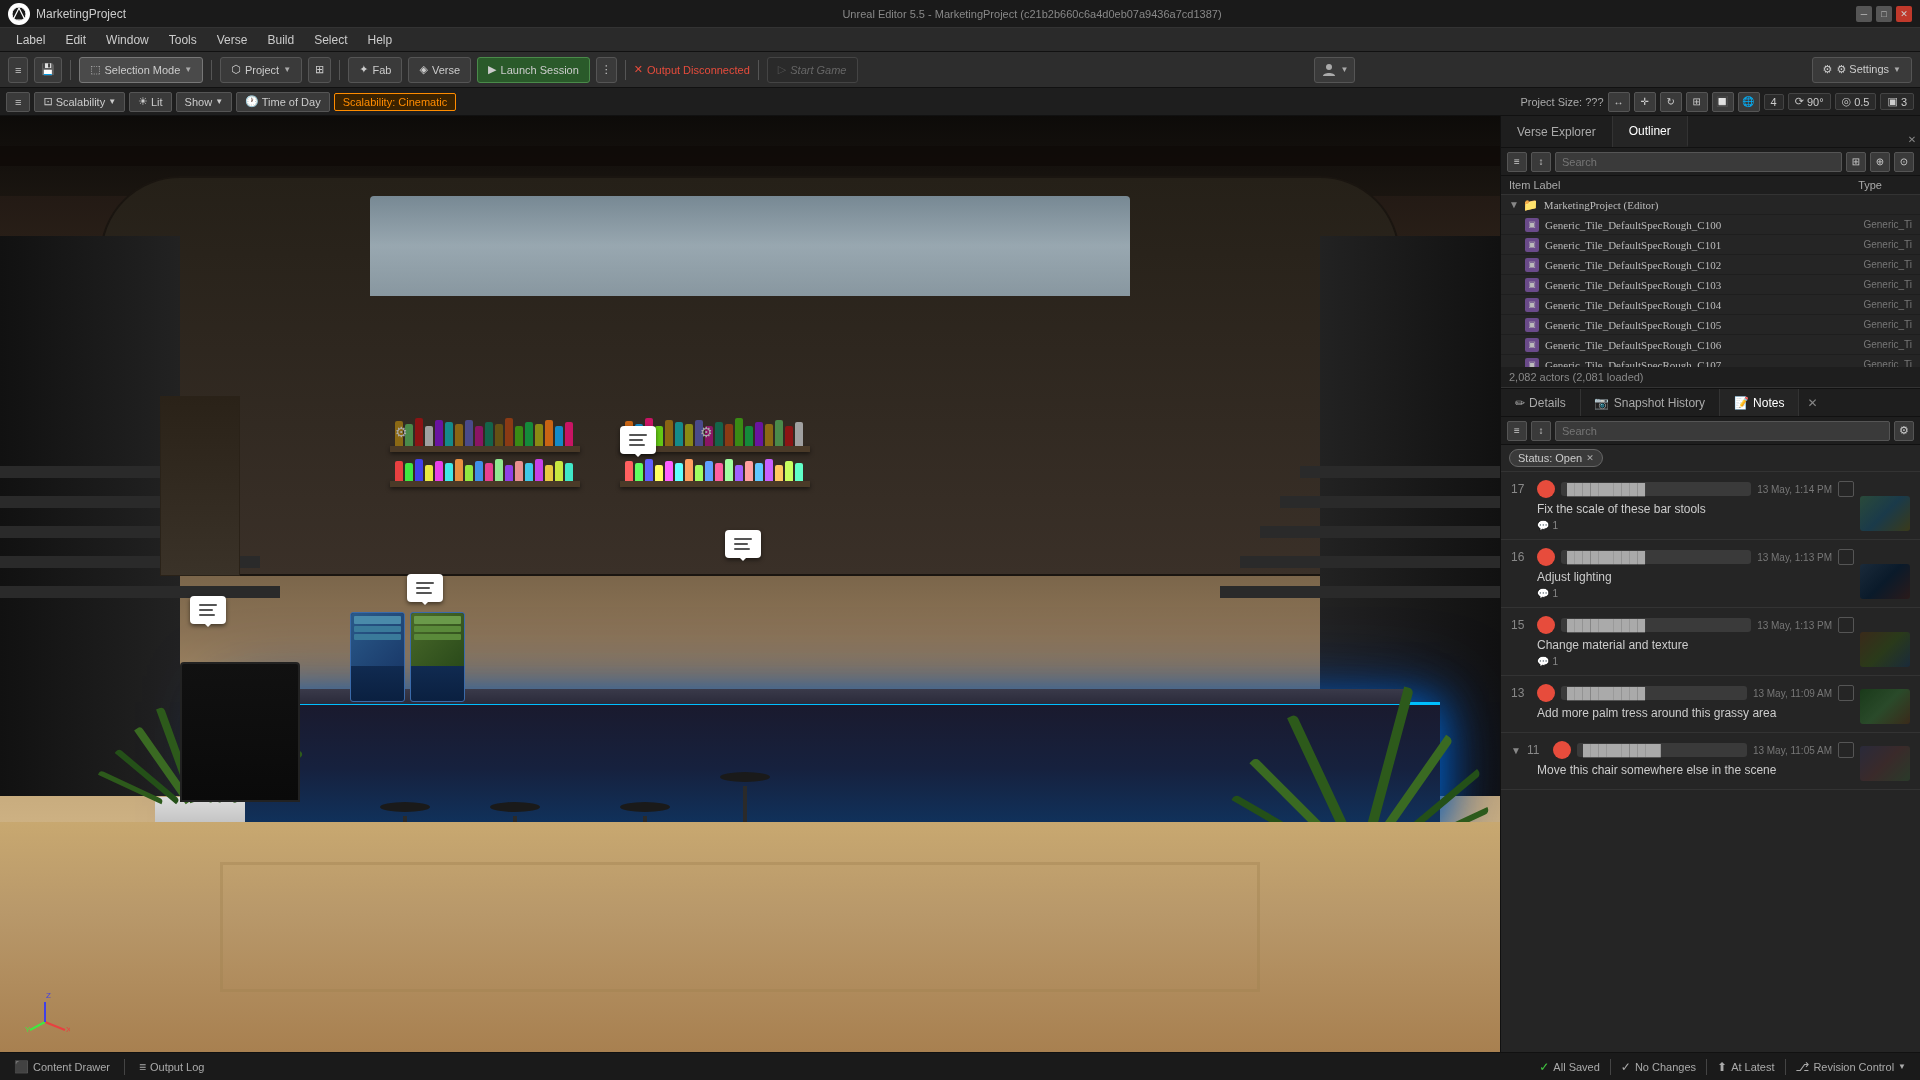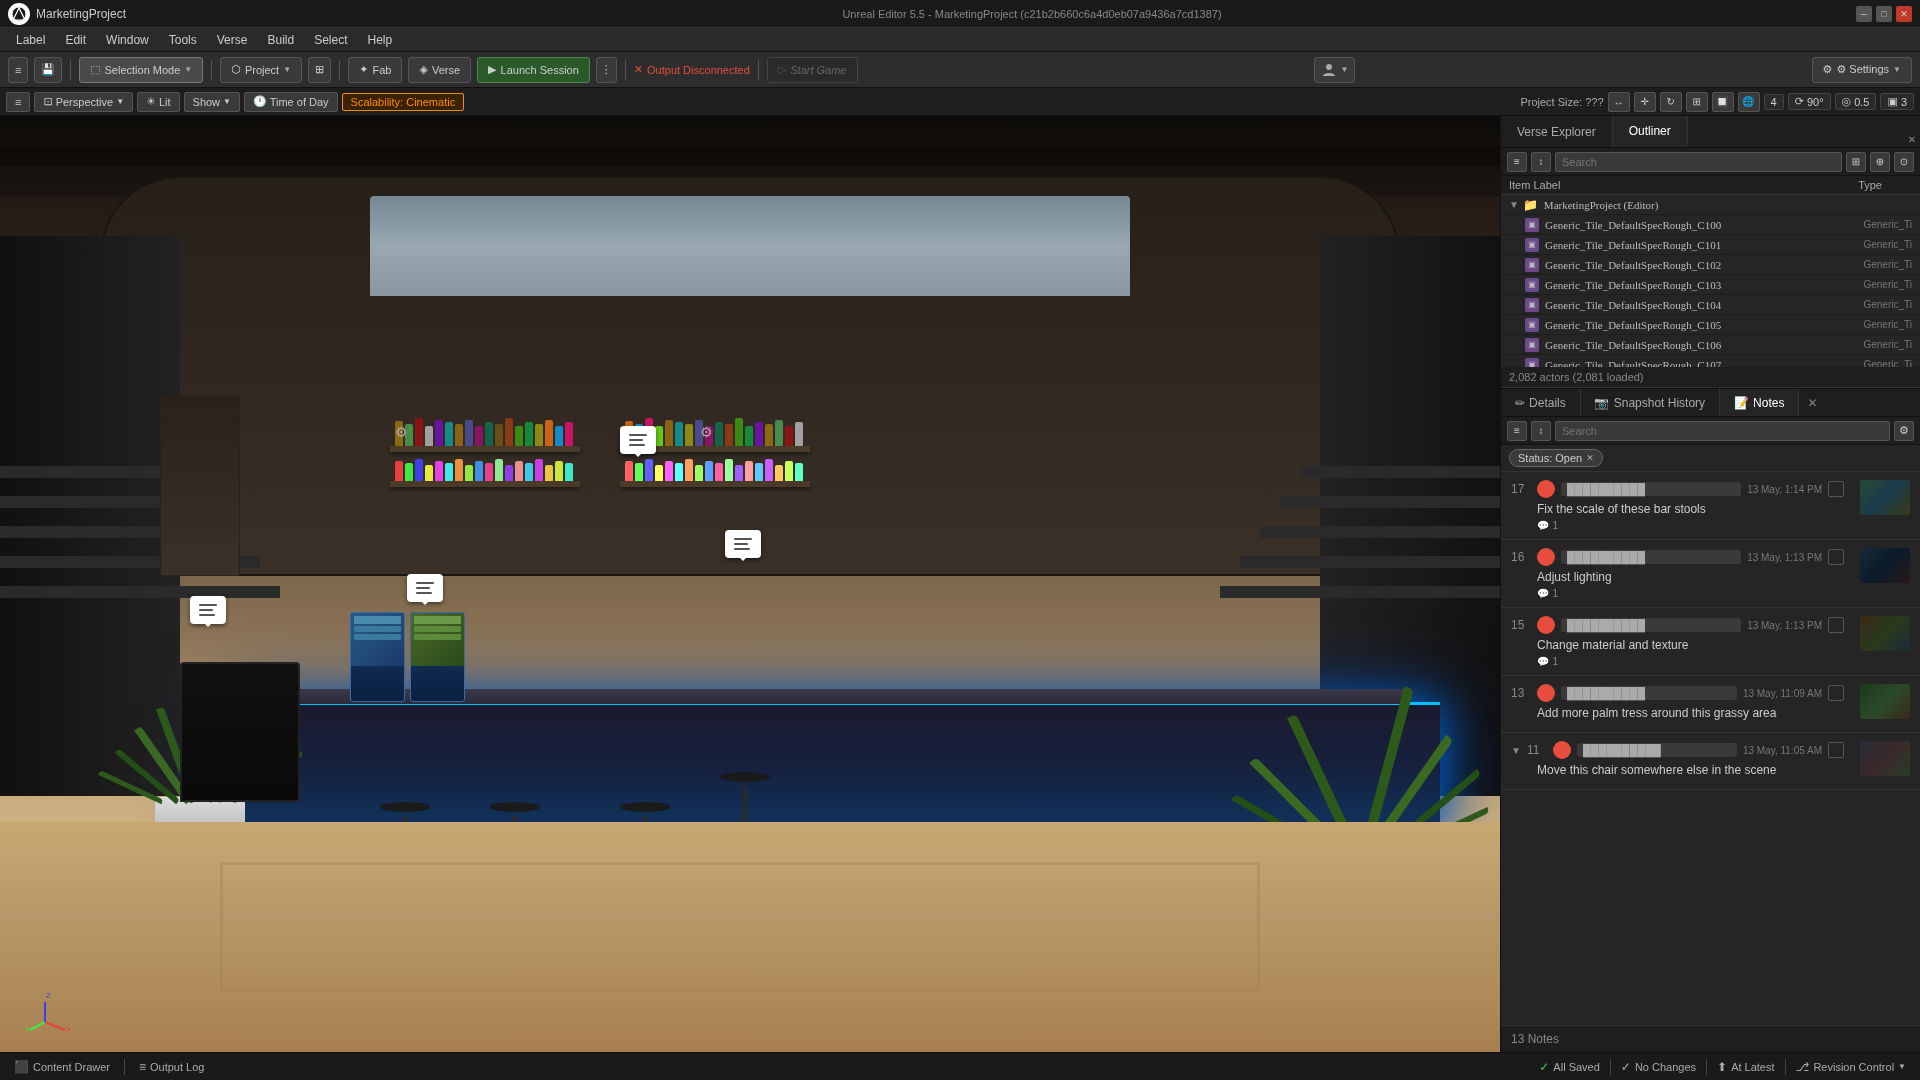--- a/index.html
+++ b/index.html
@@ -538,22 +538,22 @@
       overflow: hidden;
       flex-shrink: 0;
     }
     .note-thumbnail-inner {
       width: 100%;
       height: 100%;
       background: linear-gradient(135deg, #2a4a2a 0%, #1a3a4a 50%, #2a2a1a 100%);
     }
     .note-row {
       display: flex;
-      align-items: flex-start;
-      gap: 16px;
+      align-items: flex-end;
+      gap: 6px;
     }
     .note-main {
       flex: 1;
     }
 
     
     .notes-total {
       padding: 6px 10px;
       font-size: 12px;
       color: #888;
@@ -707,21 +707,21 @@
     <span>⚙</span>
     <span>⚙ Settings</span>
     <span class="dropdown-arrow">▼</span>
   </div>
 </div>
 
 <div id="viewport-bar">
   <div class="vp-btn">≡</div>
   <div class="vp-btn">
     <span>⊡</span>
-    <span>Perspective</span>
+    <span>Scalability</span>
     <span style="font-size:8px;">▼</span>
   </div>
   <div class="vp-btn">
     <span>☀</span>
     <span>Lit</span>
   </div>
   <div class="vp-btn">
     <span>Show</span>
     <span style="font-size:8px;">▼</span>
   </div>
@@ -1226,23 +1226,20 @@
               <div class="note-text">Move this chair somewhere else in the scene</div>
             </div>
             <div class="note-thumbnail">
               <div class="note-thumbnail-inner" style="background:linear-gradient(135deg,#2a2a3a,#3a2a2a,#2a3a2a);"></div>
             </div>
           </div>
         </div>
 
       </div>
 
-      <div class="notes-total">
-        <span>13 Notes</span>
-      </div>
     </div>
 
   </div>
 </div>
 
 <div id="status-bar">
   <div class="status-item">
     <span class="icon">⬛</span>
     <span>Content Drawer</span>
   </div>

